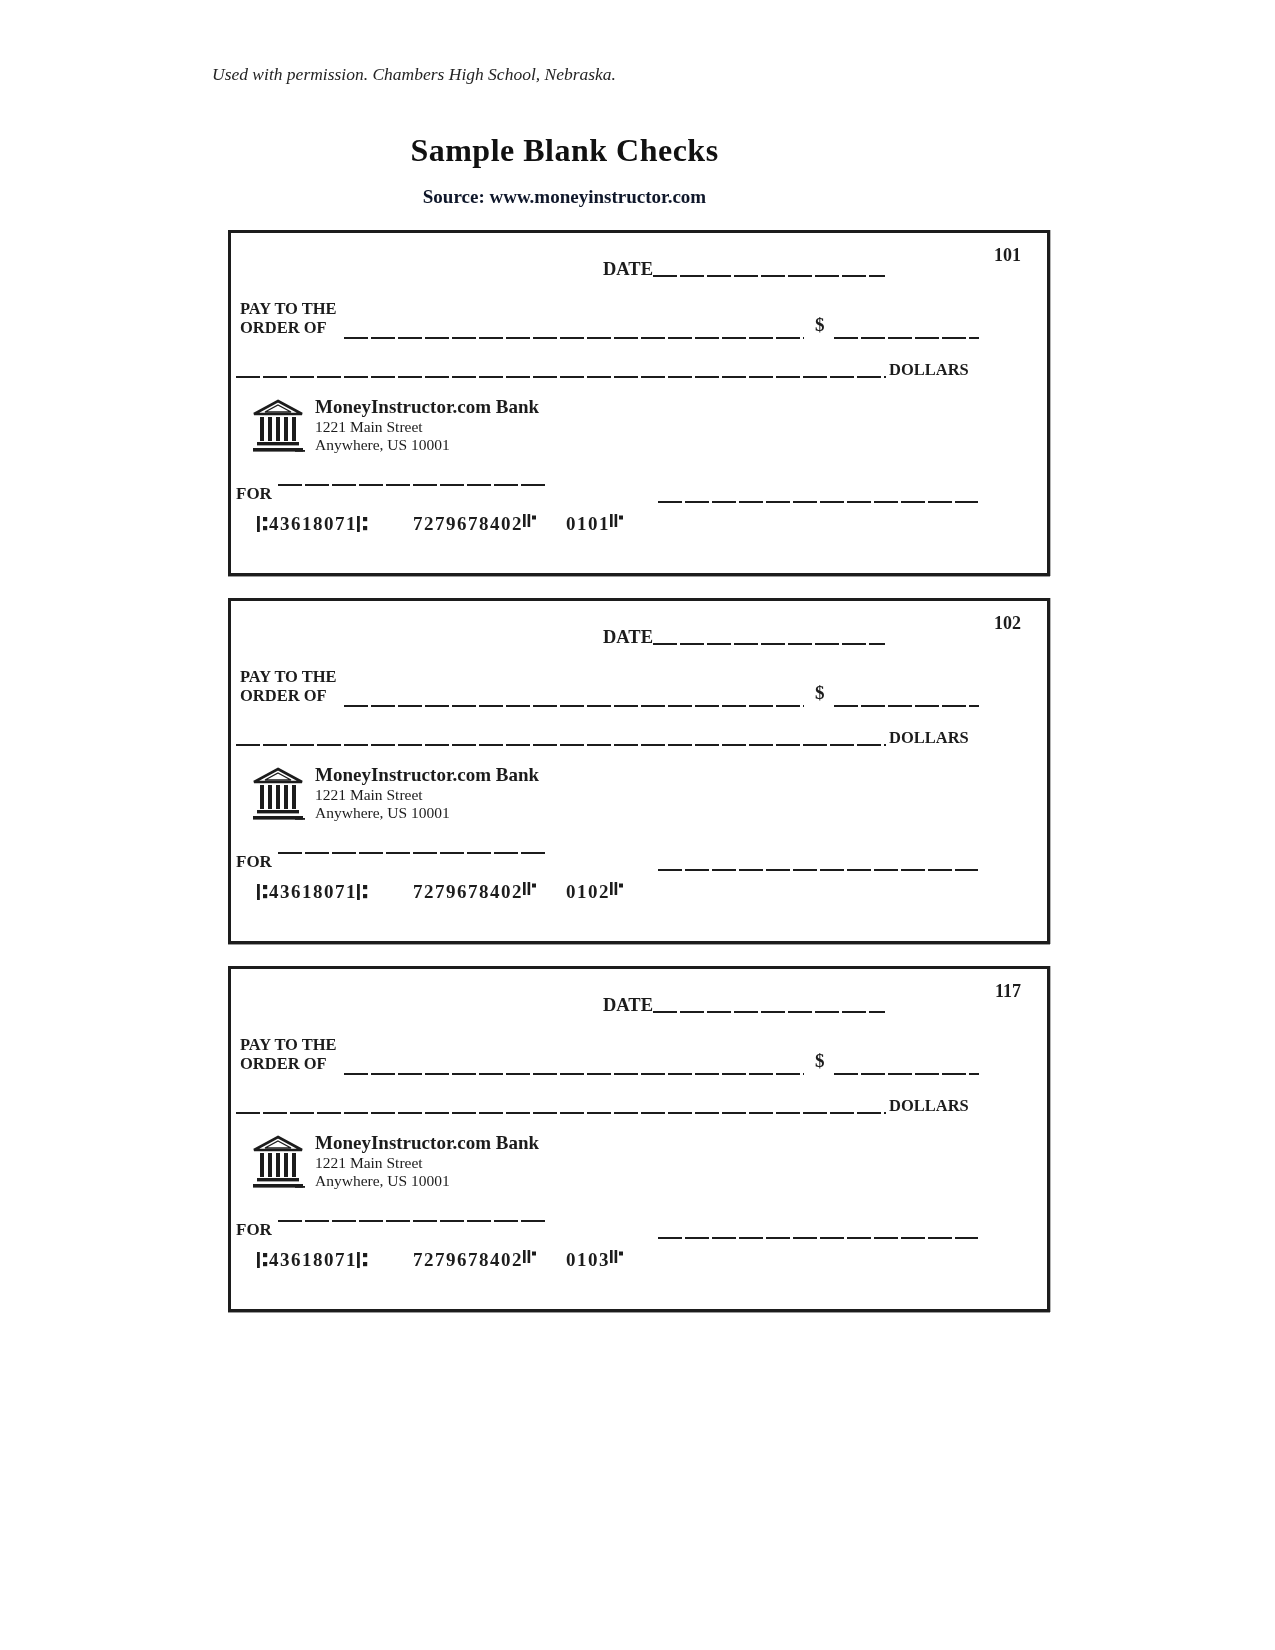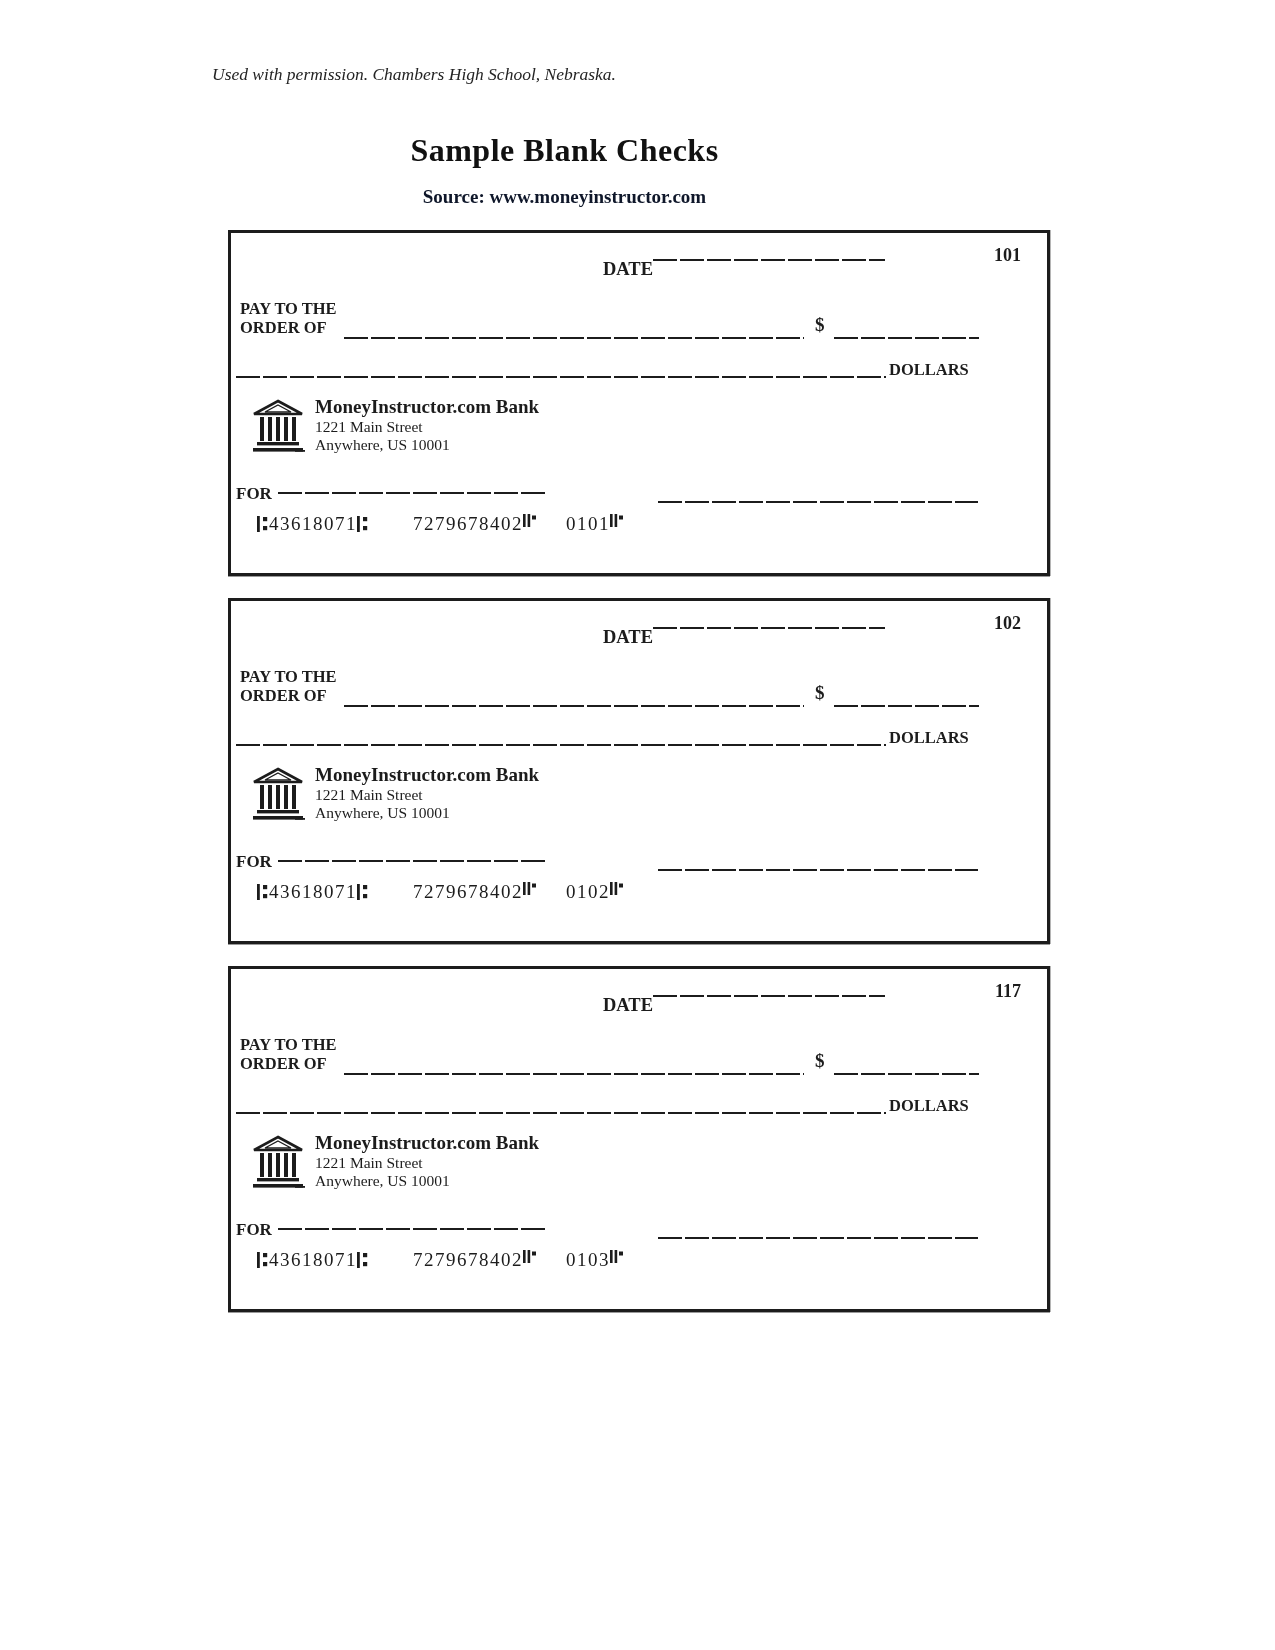--- a/index.html
+++ b/index.html
@@ -36,42 +36,42 @@
   }
   .check-number{
     position:absolute;top:12px;right:26px;
     font-size:18px;font-weight:bold;
   }
   
   .bline{
     height:2px;
     background-image:repeating-linear-gradient(to right,#1c1c1c 0 24px,rgba(255,255,255,0) 24px 27px);
   }
-  .date-row{position:absolute;top:26px;left:372px;display:flex;align-items:flex-start;}
+  .date-row{position:absolute;top:26px;left:372px;display:flex;align-items:flex-end;}
   .date-label{font-size:18.5px;font-weight:bold;line-height:20px;}
   .date-line{width:232px;margin-bottom:2px;}
   .payee-labels{position:absolute;top:66px;left:9px;font-size:16.5px;font-weight:bold;line-height:19px;}
   .payee-line{position:absolute;top:104px;left:113px;width:460px;}
   .dollar-sign{position:absolute;top:81px;left:584px;font-size:19px;font-weight:bold;}
   .amount-line{position:absolute;top:104px;left:603px;width:145px;}
   .words-line{position:absolute;top:143px;left:5px;width:650px;}
   .dollars-label{position:absolute;top:127px;left:658px;font-size:16.5px;font-weight:bold;}
   .bank-row{position:absolute;top:163px;left:20px;display:flex;align-items:flex-start;}
   .bank-icon{flex:0 0 auto;margin-top:2px;}
   .bank-text{margin-left:10px;}
   .bank-name{font-size:19px;font-weight:bold;line-height:22px;}
   .bank-addr{font-size:15.5px;line-height:18px;}
-  .for-row{position:absolute;top:251px;left:5px;display:flex;align-items:center;}
+  .for-row{position:absolute;top:251px;left:5px;display:flex;align-items:flex-start;}
   .for-label{font-size:17px;font-weight:bold;line-height:19px;margin-right:6px;}
   .for-line{width:268px;margin-bottom:2px;}
   .sig-line{position:absolute;top:268px;left:427px;width:320px;}
   .micr-row{
     position:absolute;top:280px;left:26px;
     display:flex;align-items:center;
-    font-size:19px;font-weight:normal;letter-spacing:1.5px;
+    font-size:19px;font-weight:bold;letter-spacing:1.5px;
   }
   .micr-sym{display:inline-block;}
   .micr-sym.raised{transform:translateY(-4px);}
   .micr-gap-lg{width:44px;}
   .micr-gap-sm{width:30px;}
   .micr-sym svg{display:block;}
 </style>
 </head>
 <body>
 

